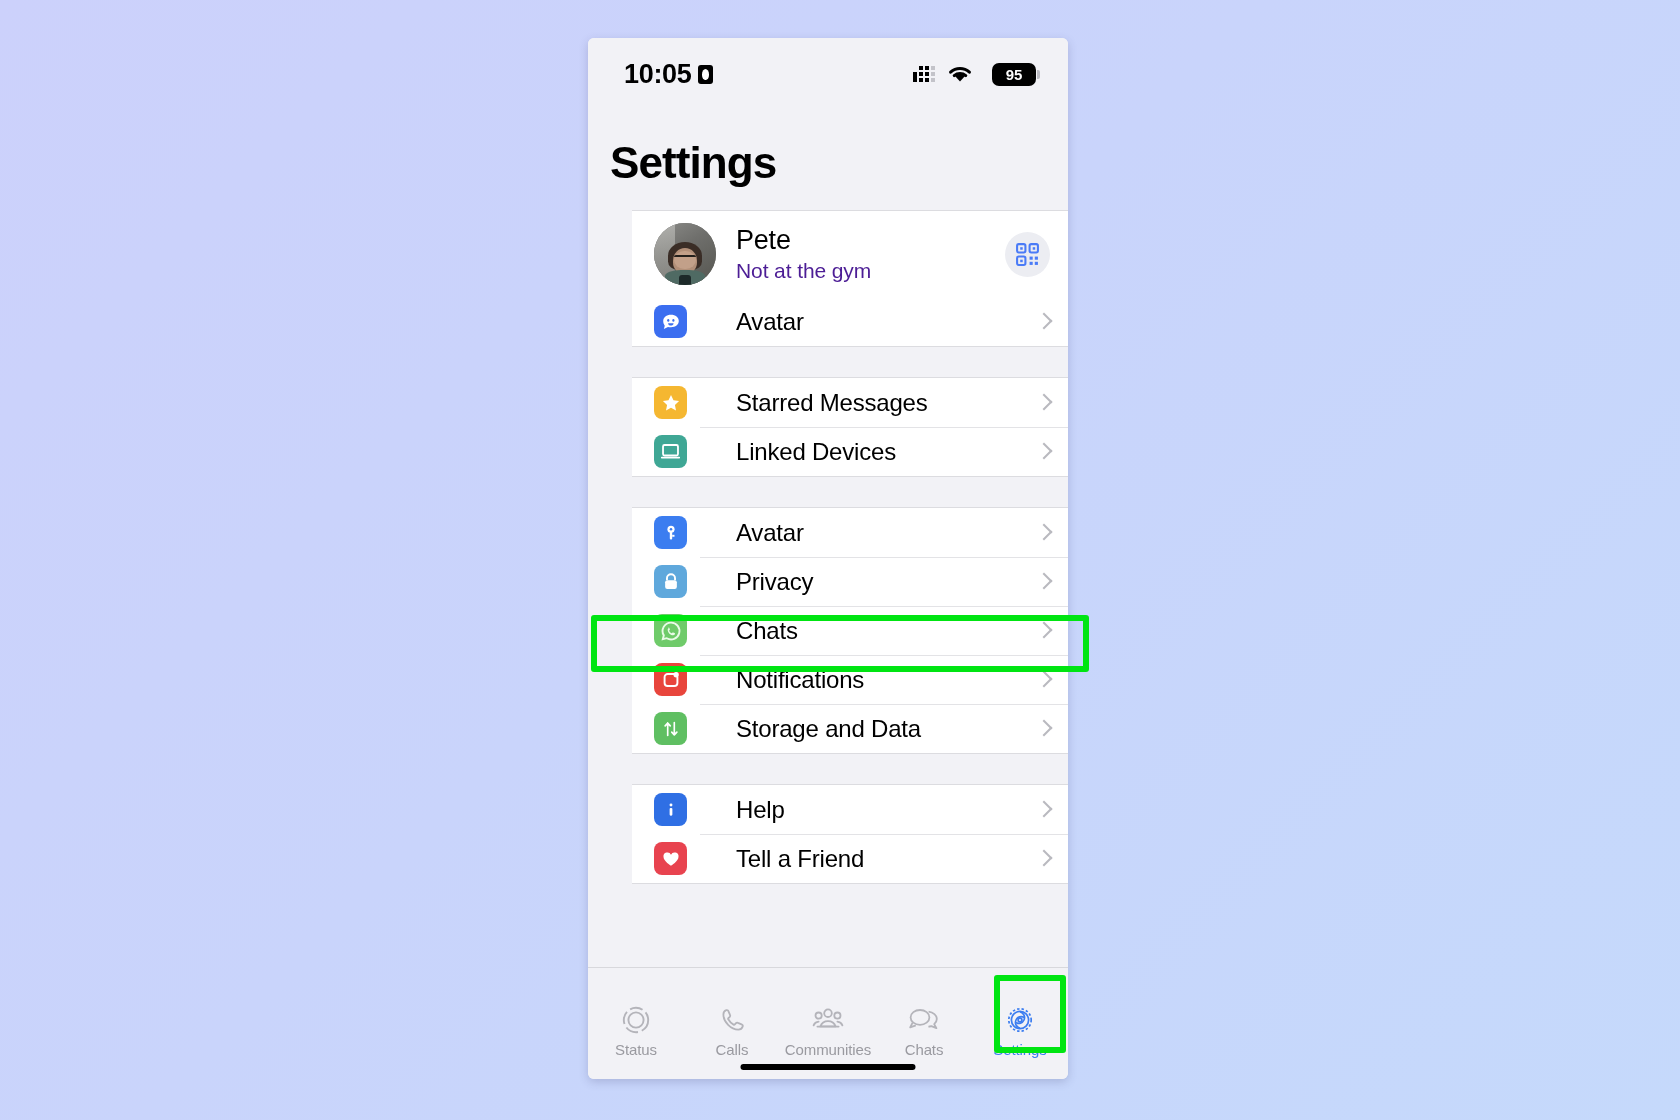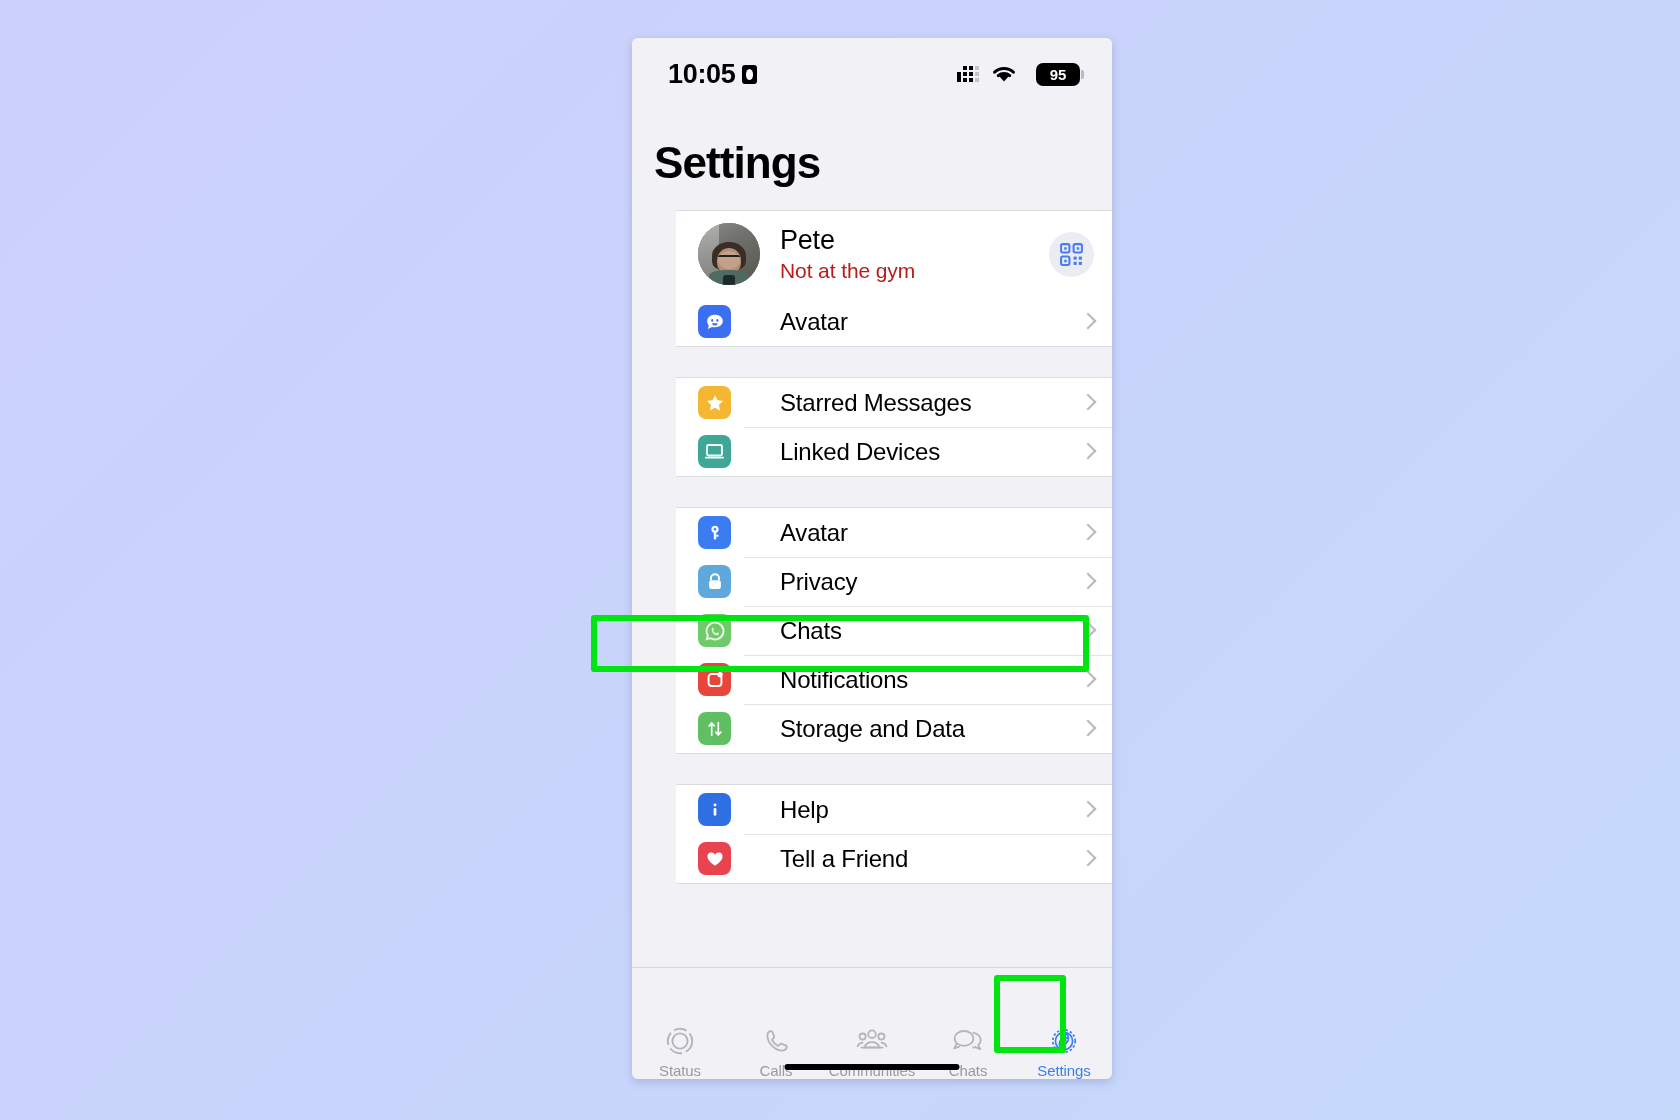--- a/index.html
+++ b/index.html
@@ -12,21 +12,21 @@
 
   body {
     font-family: "Liberation Sans", sans-serif;
     background: linear-gradient(135deg, #ccd1fb 0%, #c9d4fb 45%, #c5d9fb 100%);
     position: relative;
   }
 
   
   #phone {
     position: absolute;
-    left: 632px;
+    left: 588px;
     top: 38px;
     width: 480px;
     height: 1041px;
     background: #f2f2f6;
     border-radius: 6px;
     box-shadow: 0 3px 10px rgba(60,60,110,0.22);
     overflow: hidden;
     display: flex;
     flex-direction: column;
   }
@@ -206,21 +206,21 @@
     flex-direction: column;
     gap: 3px;
   }
   .profile-name {
     font-size: 27px;
     color: #000;
     letter-spacing: -0.2px;
   }
   .profile-status {
     font-size: 21px;
-    color: #b91c1c;
+    color: #4c1d95;
     letter-spacing: -0.1px;
   }
   .qr-btn {
     width: 45px; height: 45px;
     border-radius: 50%;
     background: #ecedf2;
     display: flex;
     align-items: center;
     justify-content: center;
     flex: 0 0 45px;
@@ -275,21 +275,21 @@
     transform: rotate(45deg);
   }
 
   
   #tabbar {
     flex: 0 0 auto;
     height: 112px;
     background: #f2f2f6;
     border-top: 1px solid #d8d8dc;
     display: flex;
-    align-items: flex-end;
+    align-items: center;
     padding-top: 14px;
     position: relative;
   }
   .tab {
     flex: 1 1 0;
     display: flex;
     flex-direction: column;
     align-items: center;
     gap: 5px;
     position: relative;

